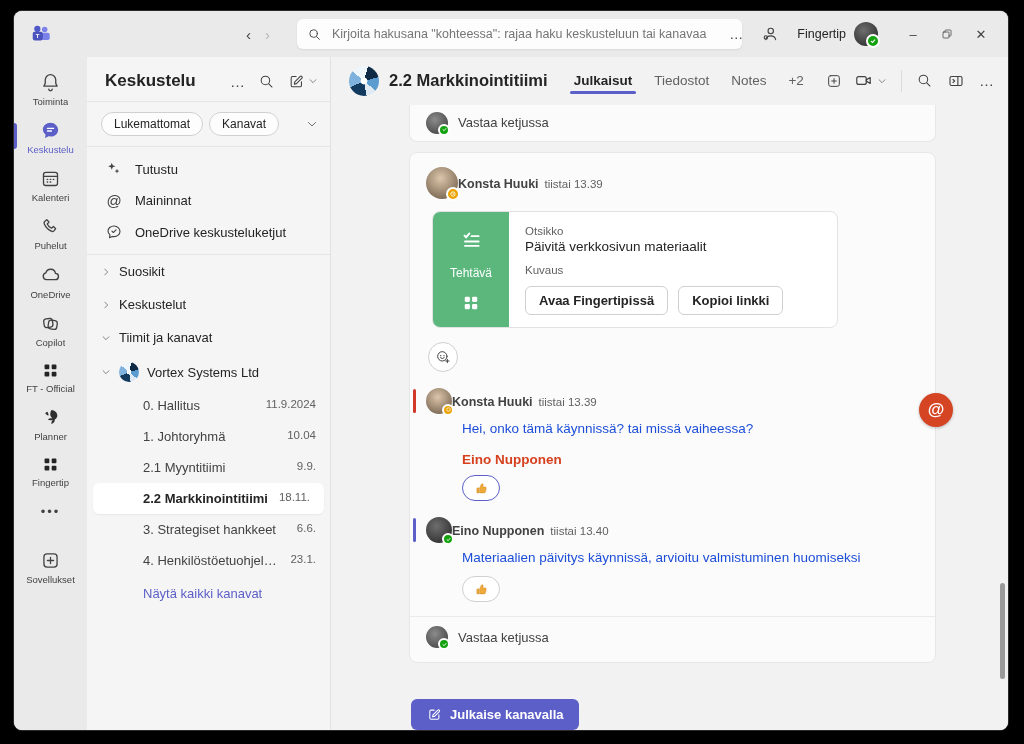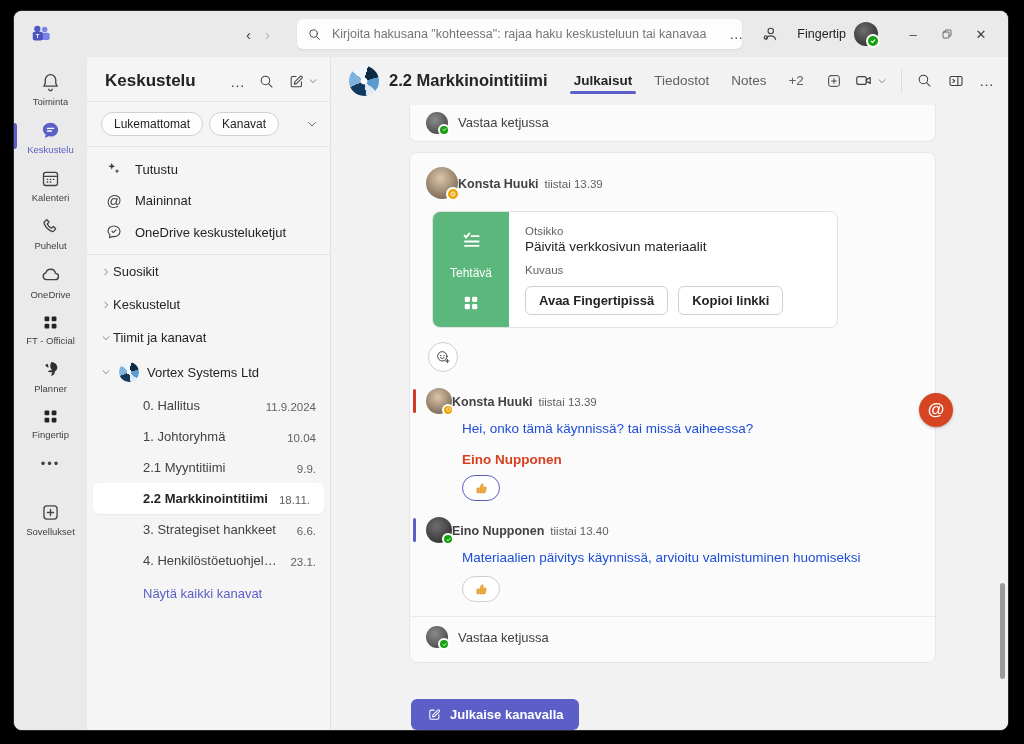--- a/index.html
+++ b/index.html
@@ -51,29 +51,29 @@
   .sb-title{font-size:17px;font-weight:bold;color:#242424;flex:1;}
   .sb-hicons{display:flex;align-items:center;gap:13px;color:#424242;}
   .sb-divider{height:1px;background:#e6e5e5;margin:0;}
   .chips{display:flex;align-items:center;padding:10px 12px 10px 14px;gap:6px;}
   .chip{border:1px solid #d1d0d0;border-radius:14px;background:#fdfdfd;padding:4px 12px;
         font-size:12px;color:#242424;}
   .chips .chev{margin-left:auto;}
   .quick{padding:6px 0;}
   .qitem{display:flex;align-items:center;gap:12px;padding:7px 18px;font-size:13px;color:#242424;cursor:pointer;}
   .qat{font-size:15px;color:#424242;width:18px;text-align:center;}
-  .section{display:flex;align-items:center;gap:2px;padding:9px 14px;font-size:13px;color:#242424;cursor:pointer;text-align:center;}
+  .section{display:flex;align-items:center;gap:8px;padding:9px 14px;font-size:13px;color:#242424;cursor:pointer;text-align:center;}
   .teamrow{display:flex;align-items:center;gap:8px;padding:8px 14px;font-size:13px;color:#242424;}
   .swirl{border-radius:50%;background:
      radial-gradient(circle,#ffffff 0 16%,rgba(255,255,255,0) 17%),
      conic-gradient(from 15deg,#0e2a45 0deg 60deg,#5a9bd0 60deg 115deg,#dfeaf4 115deg 155deg,
                     #123a5e 155deg 230deg,#7fb3dd 230deg 295deg,#eef5fb 295deg 360deg);}
   .sw20{width:20px;height:20px;}
   .sw30{width:30px;height:30px;}
-  .channel{display:flex;align-items:flex-end;padding:8px 14px 8px 56px;font-size:13px;color:#424242;cursor:pointer;}
+  .channel{display:flex;align-items:flex-start;padding:8px 14px 8px 56px;font-size:13px;color:#424242;cursor:pointer;}
   .channel .cname{flex:1;overflow:hidden;white-space:nowrap;text-overflow:ellipsis;}
   .channel .ctime{font-size:11.5px;color:#616161;margin-left:8px;}
   .channel.selected{background:#ffffff;border-radius:6px;margin:0 6px;padding-left:50px;
                     box-shadow:0 1px 2px rgba(0,0,0,.06);color:#242424;}
   .showall{padding:10px 14px 10px 56px;font-size:13px;color:#5b5fc7;cursor:pointer;}
   
   .main{flex:1;display:flex;flex-direction:column;background:#f3f2f2;position:relative;}
   .m-head{height:50px;display:flex;align-items:center;padding:0 14px 0 18px;}
   .m-title{font-size:16.5px;font-weight:bold;color:#242424;margin-left:10px;}
   .tabs{display:flex;align-items:center;margin-left:26px;gap:22px;}
@@ -211,20 +211,27 @@
           </svg>
         <span class="rlabel">Puhelut</span>
       </div>
       <div class="ritem">
         <svg class="ic" width="22" height="22" viewBox="0 0 24 24">
             <path d="M7 17h9.6a3.4 3.4 0 0 0 .3-6.8A5.4 5.4 0 0 0 6.4 9.7 3.7 3.7 0 0 0 7 17z"></path>
           </svg>
         <span class="rlabel">OneDrive</span>
       </div>
       <div class="ritem">
+        <svg class="ic" width="21" height="21" viewBox="0 0 24 24">
+            <rect x="4.5" y="6.5" width="10" height="10" rx="3" transform="rotate(-8 9.5 11.5)"></rect>
+            <rect x="9.5" y="8.5" width="10" height="10" rx="3" transform="rotate(8 14.5 13.5)"></rect>
+          </svg>
+        <span class="rlabel">Copilot</span>
+      </div>
+      <div class="ritem">
         <svg width="19" height="19" viewBox="0 0 24 24">
             <g fill="#242424">
               <rect x="4.5" y="4.5" width="6" height="6" rx="1.2"></rect>
               <rect x="13.5" y="4.5" width="6" height="6" rx="1.2"></rect>
               <rect x="4.5" y="13.5" width="6" height="6" rx="1.2"></rect>
               <rect x="13.5" y="13.5" width="6" height="6" rx="1.2"></rect>
             </g>
           </svg>
         <span class="rlabel">FT - Official</span>
       </div>

